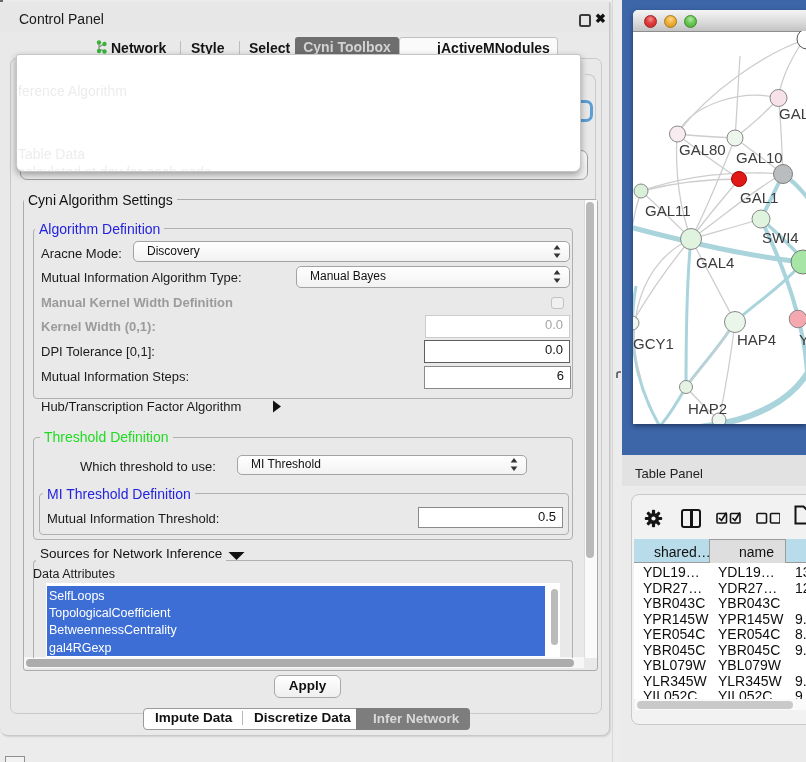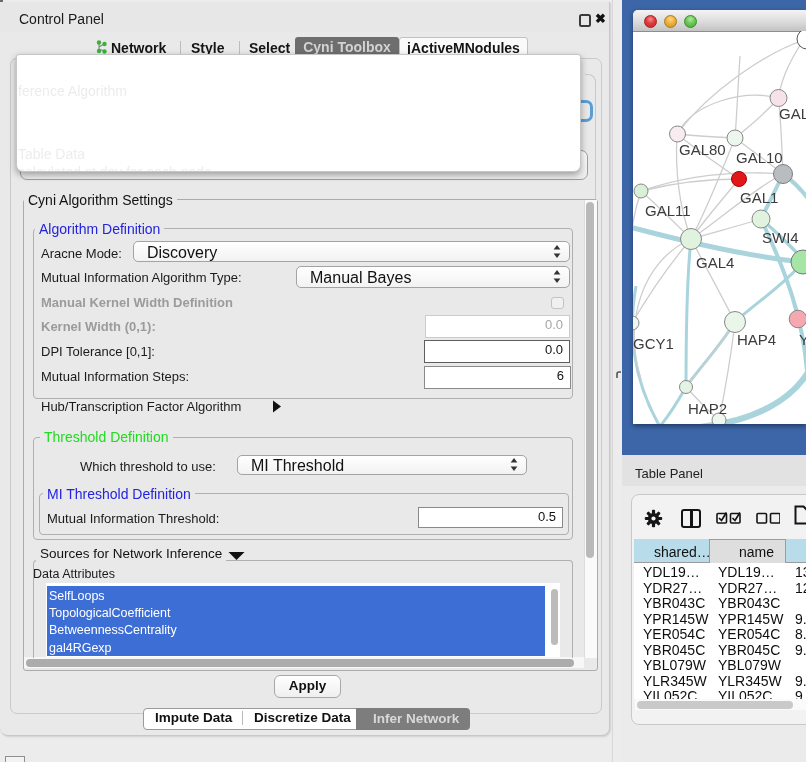--- a/index.html
+++ b/index.html
@@ -2,21 +2,21 @@
 <html><head>
 <meta charset="utf-8">
 <style>
   html,body{margin:0;padding:0;}
   body{width:806px;height:762px;overflow:hidden;position:relative;background:#ECECEC;
        font-family:"Liberation Sans", sans-serif;-webkit-font-smoothing:antialiased;}
   .ab{position:absolute;}
   .lbl{position:absolute;font-size:13px;font-weight:normal;color:#1B1B1B;white-space:nowrap;}
   .dlbl{position:absolute;font-size:13px;font-weight:bold;color:#9B9B9B;white-space:nowrap;}
   .combo{position:absolute;background:linear-gradient(#FFFFFF,#F2F2F2);border:1px solid #A3A3A3;border-radius:5px;
-         font-size:16px;color:#111;}
+         font-size:12px;color:#111;}
   .combo .tx{position:absolute;left:13px;top:2px;}
   .steppers{position:absolute;right:8px;top:3px;width:8px;}
   .field{position:absolute;background:#FFF;font-size:13px;color:#111;text-align:right;}
   .gbox{position:absolute;border:1px solid #B0B0B0;border-radius:4px;}
   .gtitle{position:absolute;font-size:14px;background:#E9E9E9;padding:0 4px;white-space:nowrap;}
 </style>
 </head>
 <body>
 
 <div class="ab" id="desktop" style="left:622px;top:0;width:184px;height:455px;background:#3D66A8;"></div>
@@ -167,21 +167,21 @@
     <circle cx="9.5" cy="4" r="2.2" fill="#39B23A"></circle>
   <circle cx="4" cy="11" r="2.2" fill="#39B23A"></circle>
     <circle cx="9.5" cy="11.5" r="2.2" fill="#39B23A"></circle>
 </svg>
 <div class="ab" style="left:111px;top:40px;font-size:14px;font-weight:bold;color:#141414;">Network</div>
 <div class="ab" style="left:180px;top:41px;width:1px;height:15px;background:#BDBDBD;"></div>
 <div class="ab" style="left:191px;top:40px;font-size:14px;font-weight:bold;color:#141414;">Style</div>
 <div class="ab" style="left:239px;top:41px;width:1px;height:15px;background:#BDBDBD;"></div>
 <div class="ab" style="left:249px;top:40px;font-size:14px;font-weight:bold;color:#141414;">Select</div>
 <div class="ab" style="left:295px;top:37px;width:104px;height:21px;background:#6E6E6E;border-radius:3px;text-align:center;font-size:14px;font-weight:bold;color:#D3D3D3;line-height:21px;">Cyni Toolbox</div>
-<div class="ab" style="left:399px;top:37px;width:127px;height:21px;background:#FAFAFA;border:1px solid #C2C2C2;border-radius:3px;text-align:center;font-size:14px;font-weight:bold;color:#141414;line-height:20px;">jActiveMNodules</div>
+<div class="ab" style="left:399px;top:37px;width:127px;height:21px;background:#FAFAFA;border:1px solid #C2C2C2;border-radius:3px;text-align:center;font-size:14px;font-weight:bold;color:#141414;line-height:20px;padding-left:30px;">jActiveMNodules</div>
 
 <div class="ab" style="left:10px;top:58px;width:590px;height:654px;border:1px solid #C9C9C9;border-radius:7px;"></div>
 
 <div class="ab" style="left:585px;top:74px;width:10px;height:10px;border-top:1px solid #C9C9C9;border-right:1px solid #C9C9C9;border-top-right-radius:8px;"></div>
 <div class="ab" style="left:595px;top:83px;width:1px;height:116px;background:#C9C9C9;"></div>
 <div class="ab" style="left:573px;top:100px;width:14px;height:16px;border:3.5px solid #5B9ED6;border-radius:7px;"></div>
 <div class="ab" style="left:20px;top:150px;width:566px;height:28px;border:1px solid #9E9E9E;border-radius:7px;background:linear-gradient(#FDFDFD,#EDEDED);"></div>
 
 <div class="ab" style="left:23px;top:199px;width:573px;height:470px;border:1px solid #ABABAB;border-radius:3px;"></div>
 <div class="gtitle" style="left:24px;top:192px;color:#121212;">Cyni Algorithm Settings</div>

